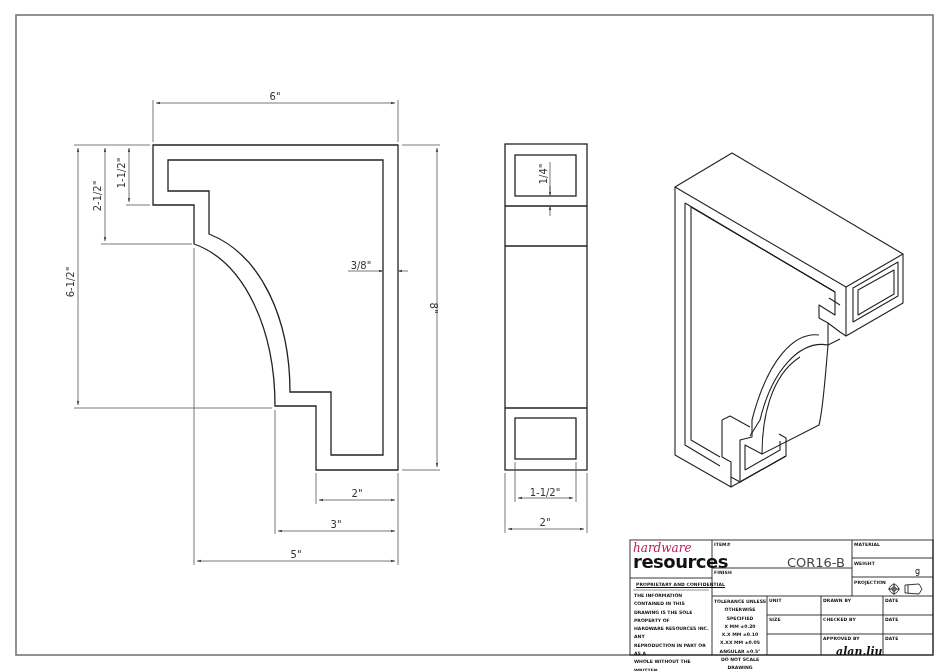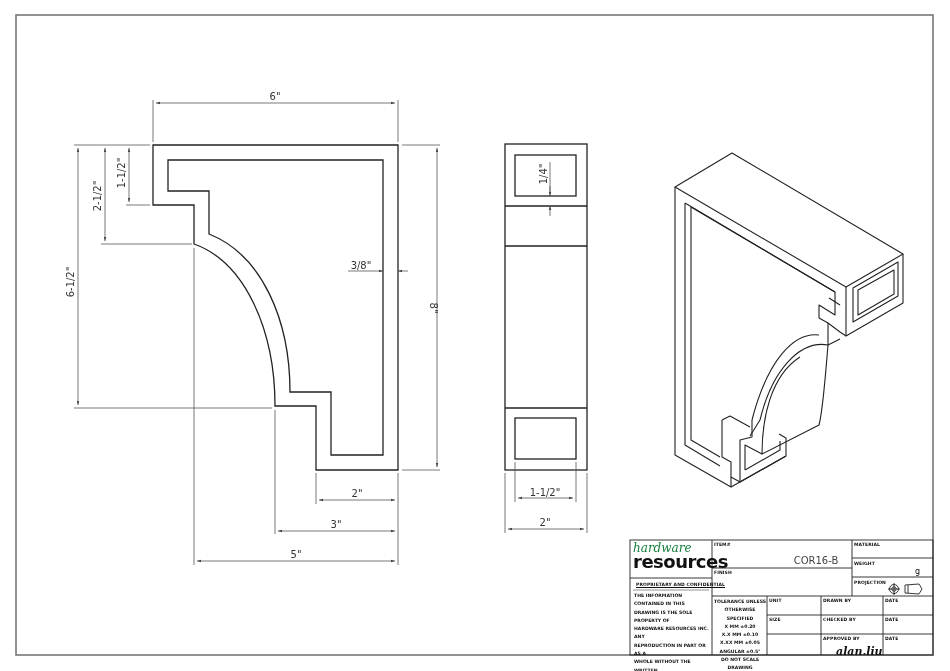--- a/index.html
+++ b/index.html
@@ -2,21 +2,21 @@
 <html><head>
   <meta charset="utf-8">
   <style>
     html, body { margin: 0; padding: 0; background: #ffffff; }
     body { width: 950px; height: 671px; position: relative; overflow: hidden;
            font-family: "DejaVu Sans", sans-serif; }
     svg { position: absolute; left: 0; top: 0; }
     .dim-text { font-family: "DejaVu Sans", sans-serif; font-size: 10px; fill: #333; }
     .tb { position: absolute; font-family: "DejaVu Sans", sans-serif; color: #111; }
     .lbl { font-size: 4.5px; font-weight: bold; letter-spacing: 0.1px; }
-    .logo-top { font-family: "DejaVu Serif", serif; font-style: italic; color: #15803d; font-size: 12px; line-height: 11px; }
+    .logo-top { font-family: "DejaVu Serif", serif; font-style: italic; color: #be185d; font-size: 12px; line-height: 11px; }
     .logo-bottom { font-family: "DejaVu Sans", sans-serif; font-weight: bold; color: #111; font-size: 18px; line-height: 16px; letter-spacing: -0.5px; }
     .small { font-size: 4.6px; line-height: 8.3px; font-weight: bold; }
     .sig { font-family: "DejaVu Serif", serif; font-style: italic; font-weight: bold; font-size: 11px; }
   </style>
 </head>
 <body>
 
 <svg width="950" height="671" viewBox="0 0 950 671">
   <defs>
     <marker id="arr" viewBox="0 0 10 10" refX="10" refY="5" markerWidth="7" markerHeight="5" orient="auto-start-reverse">
@@ -193,21 +193,21 @@
   <div>TOLERANCE UNLESS</div>
   <div>OTHERWISE SPECIFIED</div>
   <div>X    MM    ±0.20</div>
   <div>X.X   MM    ±0.10</div>
   <div>X.XX  MM   ±0.05</div>
   <div>ANGULAR     ±0.5°</div>
   <div>DO NOT SCALE DRAWING</div>
 </div>
 
 <div class="tb lbl" style="left:714px; top:542px;">ITEM#</div>
-<div class="tb" style="left:712px; top:555px; width:140px; text-align:center; font-size:10px; color:#444;padding-left:34px;">COR16-B</div>
+<div class="tb" style="left:712px; top:555px; width:140px; text-align:center; font-size:13px; color:#444;padding-left:34px;">COR16-B</div>
 <div class="tb lbl" style="left:714px; top:570px;">FINISH</div>
 
 <div class="tb lbl" style="left:854px; top:542px;">MATERIAL</div>
 <div class="tb lbl" style="left:854px; top:561px;">WEIGHT</div>
 <div class="tb" style="left:915px; top:567px; font-size:8px;">g</div>
 <div class="tb lbl" style="left:854px; top:580px;">PROJECTION</div>
 
 <div class="tb lbl" style="left:769px; top:598px;">UNIT</div>
 <div class="tb lbl" style="left:769px; top:617px;">SIZE</div>
 

